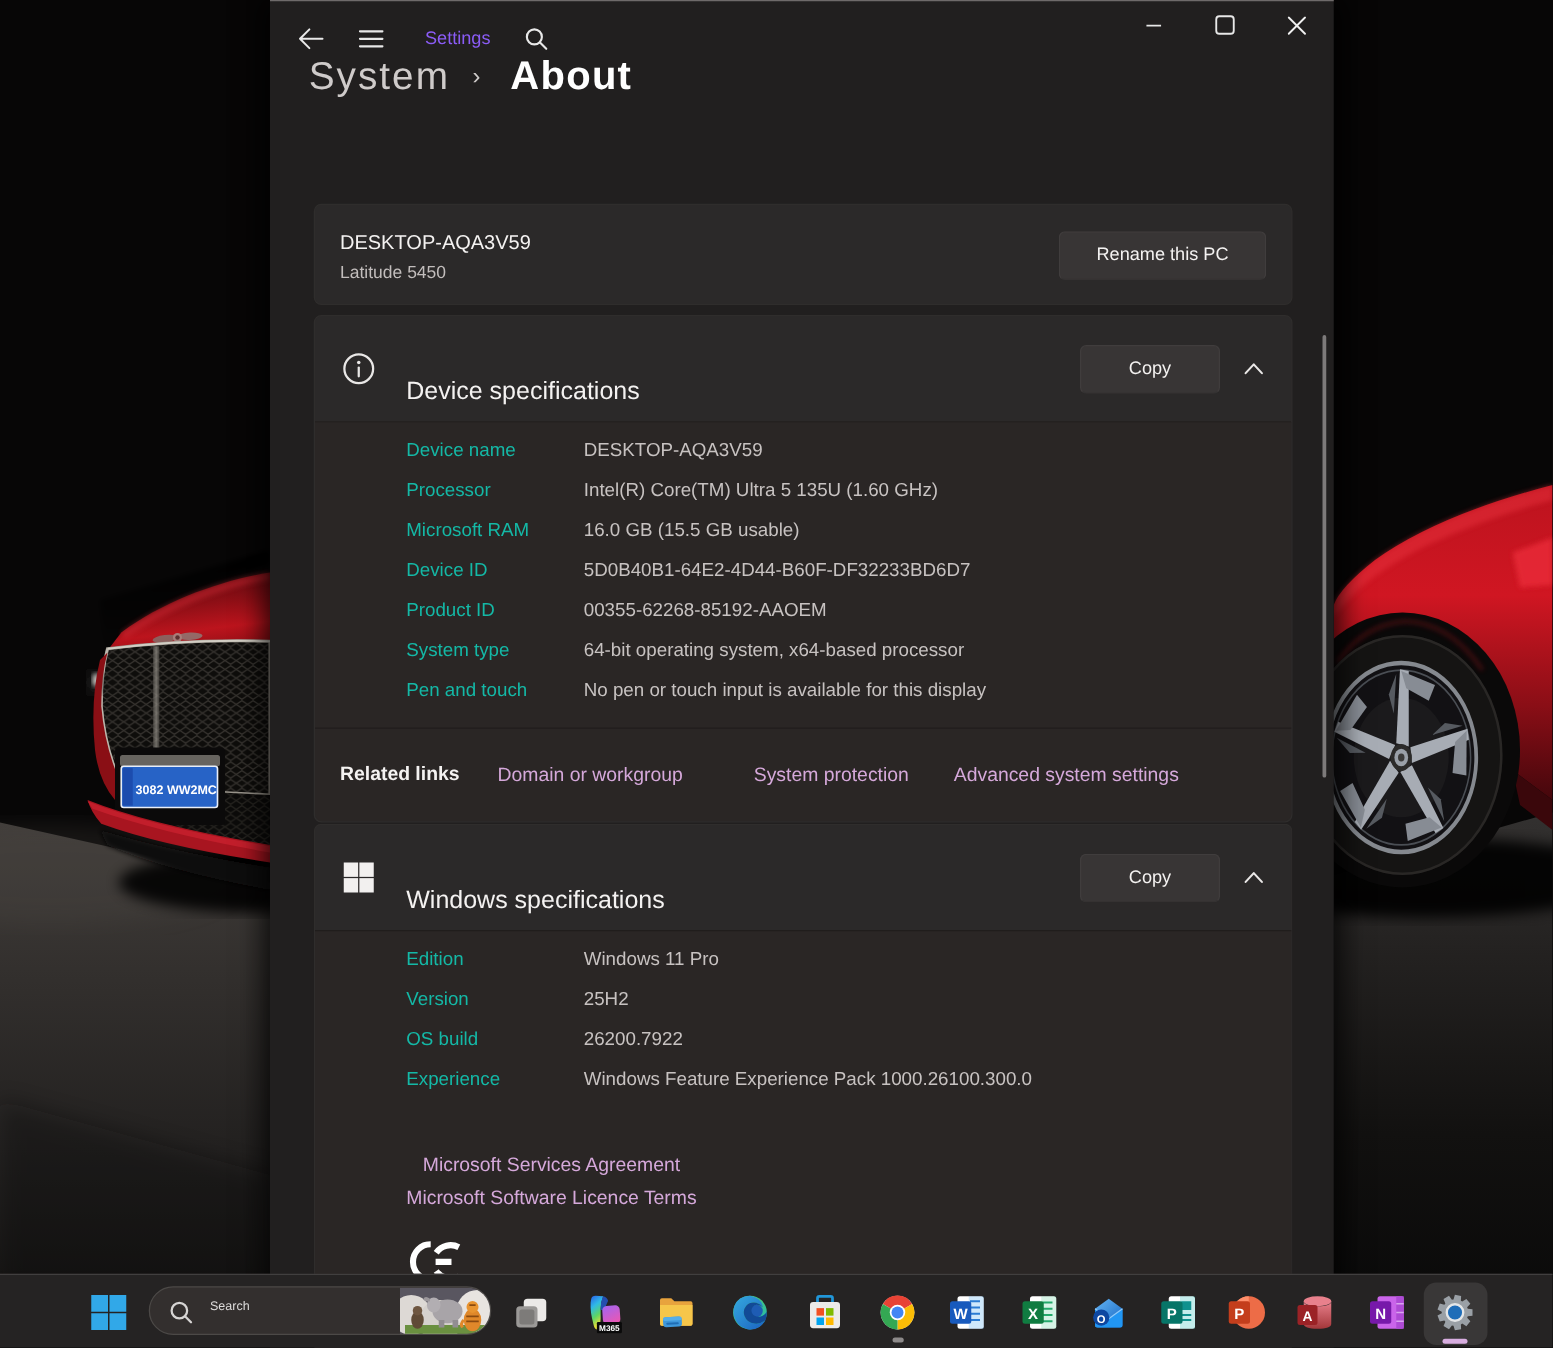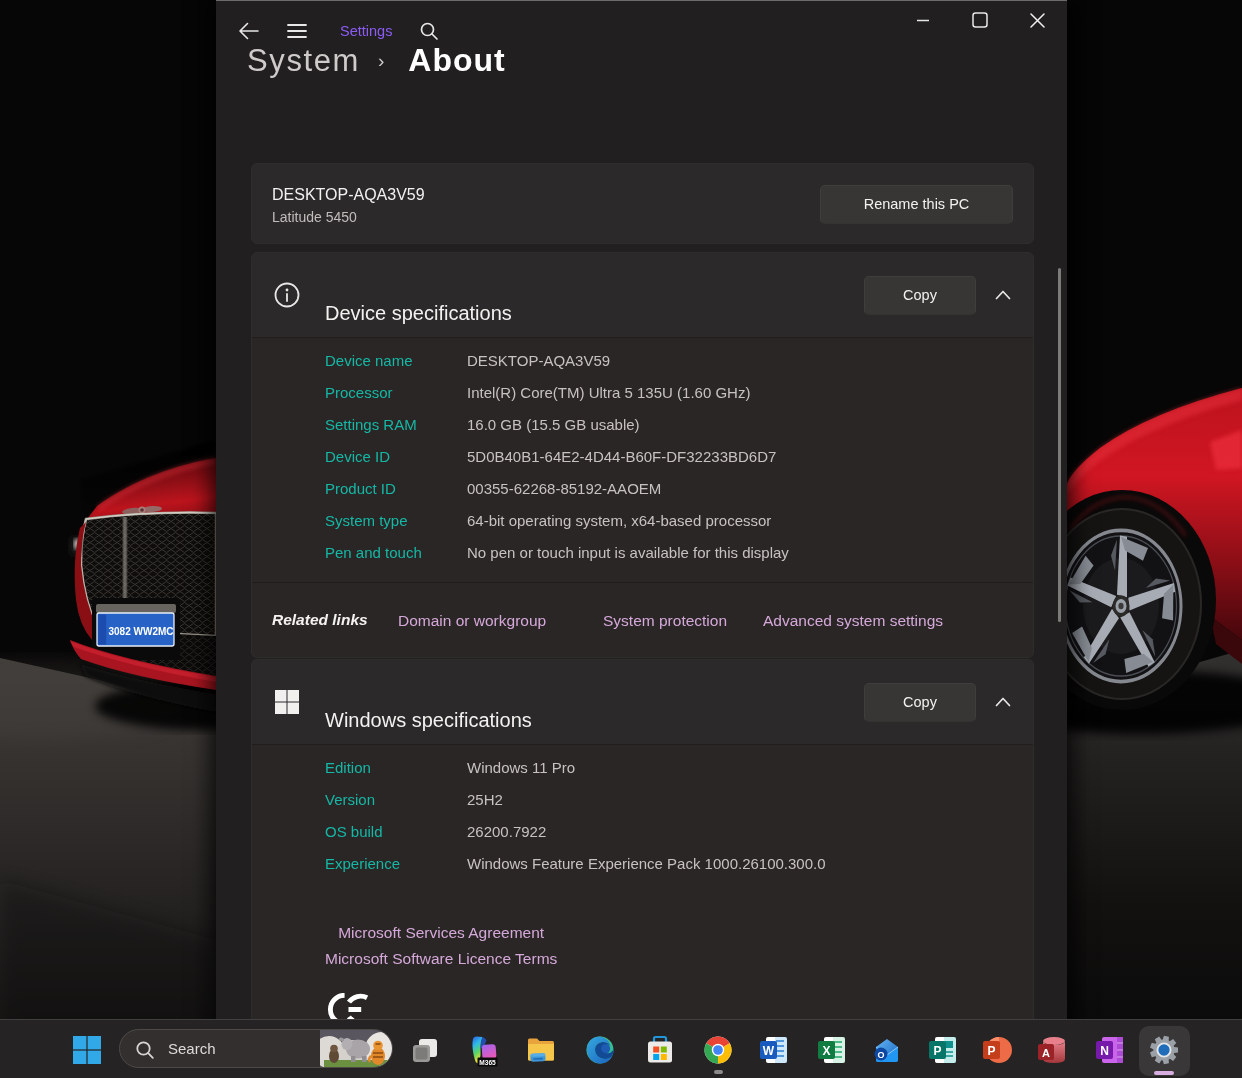--- a/index.html
+++ b/index.html
@@ -18,48 +18,48 @@
   .crumb .s1 { font-size:31px; color:#cfcbca; letter-spacing:1.6px; }
   .crumb .chv { font-size:19px; color:#cfcbca; margin:0 24px 0 18px; position:relative; top:-4px; }
   .crumb .s2 { font-size:32px; font-weight:bold; color:#fff; letter-spacing:1px; }
   
   .card { position:absolute; left:35px; width:783px; background:#2b2929; border-radius:6px; border:1px solid #2f2d2c;padding-left:35px; }
   #card1 { top:163px; height:81px; }
   #card1 .hname { position:absolute; left:20px; top:22px; font-size:16px; color:#f4f2f1; }
   #card1 .model { position:absolute; left:20px; top:45px; font-size:14px; color:#c2bdbc; }
   .wbtn { position:absolute; background:#383535; border:1px solid #403d3d; border-bottom-color:#353232;
      border-radius:5px; color:#f4f2f1; font-size:14.5px; text-align:center; }
-  #renbtn { right:20px; top:21px; width:193px; height:39px; line-height:37px; }
+  #renbtn { right:20px; top:21px; width:166px; height:39px; line-height:37px; }
   #card2 { top:252px; height:406px; }
   #card3 { top:659px; height:419px; border-bottom:none; border-radius:6px 6px 0 0; }
   .chead { position:absolute; left:0; top:0; width:100%; height:84px; }
   .cicon { position:absolute; left:22px; top:29px; }
   .ctitle { position:absolute; left:73px; top:49px; font-size:20px; color:#f4f2f1; }
   .copyb { right:57px; top:23px; width:112px; height:39px; line-height:37px; }
   .chev { position:absolute; right:22px; top:37px; }
   .cbody { position:absolute; left:0; top:84px; right:0; bottom:0; background:#2a2625;
      border-top:1px solid #201d1c; border-radius:0 0 6px 6px; }
   #card3 .cbody { border-radius:0; }
   .rows { position:absolute; left:73px; top:7px; }
   .row { height:32px; font-size:15px; line-height:32px; white-space:nowrap; }
   .row .lb { display:inline-block; width:142px; color:#14b8a6; }
   .row .vl { color:#c7c2c1; }
   .rlinks { position:absolute; left:0; right:0; top:244px; bottom:0; border-top:1px solid #201d1c; }
-  .rlinks .rt { position:absolute; left:20px; top:28px; font-size:15.5px; font-weight:bold; color:#f4f2f1;font-style:italic; }
+  .rlinks .rt { position:absolute; left:20px; top:28px; font-size:15.5px; font-weight:bold; color:#f4f2f1; }
   a.lnk { color:#d5a8da; text-decoration:none; }
   .rlinks a { position:absolute; top:29px; font-size:15.5px; }
   .wlinks { position:absolute; left:73px; top:175px; font-size:15.5px; line-height:26px;text-align:center; }
   .wlinks a { display:block; }
   .scrollb { position:absolute; left:842px; top:268px; width:2.5px; height:354px; background:#7d7a7a; border-radius:2px; }
   
   #taskbar { position:absolute; left:0; top:1019px; width:1242px; height:59px; background:#252323; border-top:1px solid #413f3f; }
   .tico { position:absolute; top:1035px; width:30px; height:30px; }
   #searchpill { position:absolute; left:119px; top:1029px; width:274px; height:39px;
     background:#332f2e; border:1px solid #4c4947; border-radius:19.5px; overflow:hidden; }
-  #searchpill .stxt { position:absolute; left:48px; top:10px; font-size:15px; color:#dddbda; }
+  #searchpill .stxt { position:absolute; left:48px; top:10px; font-size:10px; color:#dddbda; }
   #setbg { position:absolute; left:1139px; top:6px; width:51px; height:50px; background:#393737; border-radius:10px; }
   #setline { position:absolute; left:1153.5px; top:50.5px; width:20.5px; height:4.5px; background:#d8aee0; border-radius:2.5px; }
   #chromedot { position:absolute; left:714px; top:50px; width:9px; height:4px; background:#8d8a8a; border-radius:2px; }
 </style>
 </head>
 <body>
 <svg id="desktop" viewBox="0 0 1242 1078">
   <defs>
     <filter id="b2">
         <feGaussianBlur stdDeviation="2"></feGaussianBlur>
@@ -231,21 +231,21 @@
       <div class="ctitle">Device specifications</div>
       <div class="wbtn copyb">Copy</div>
       <svg class="chev" width="16" height="10" viewBox="0 0 16 10">
           <path d="M1.5 8.5 L8 1.5 L14.5 8.5" stroke="#e9e7e6" stroke-width="1.7" fill="none" stroke-linecap="round" stroke-linejoin="round"></path>
         </svg>
     </div>
     <div class="cbody">
       <div class="rows">
         <div class="row"><span class="lb">Device name</span><span class="vl">DESKTOP-AQA3V59</span></div>
         <div class="row"><span class="lb">Processor</span><span class="vl">Intel(R) Core(TM) Ultra 5 135U (1.60 GHz)</span></div>
-        <div class="row"><span class="lb">Settings RAM</span><span class="vl">16.0 GB (15.5 GB usable)</span></div>
+        <div class="row"><span class="lb">Microsoft RAM</span><span class="vl">16.0 GB (15.5 GB usable)</span></div>
         <div class="row"><span class="lb">Device ID</span><span class="vl">5D0B40B1-64E2-4D44-B60F-DF32233BD6D7</span></div>
         <div class="row"><span class="lb">Product ID</span><span class="vl">00355-62268-85192-AAOEM</span></div>
         <div class="row"><span class="lb">System type</span><span class="vl">64-bit operating system, x64-based processor</span></div>
         <div class="row"><span class="lb">Pen and touch</span><span class="vl">No pen or touch input is available for this display</span></div>
       </div>
       <div class="rlinks">
         <div class="rt">Related links</div>
         <a class="lnk" style="left:146px" href="#">Domain or workgroup</a>
         <a class="lnk" style="left:351px" href="#">System protection</a>
         <a class="lnk" style="left:511px" href="#">Advanced system settings</a>

